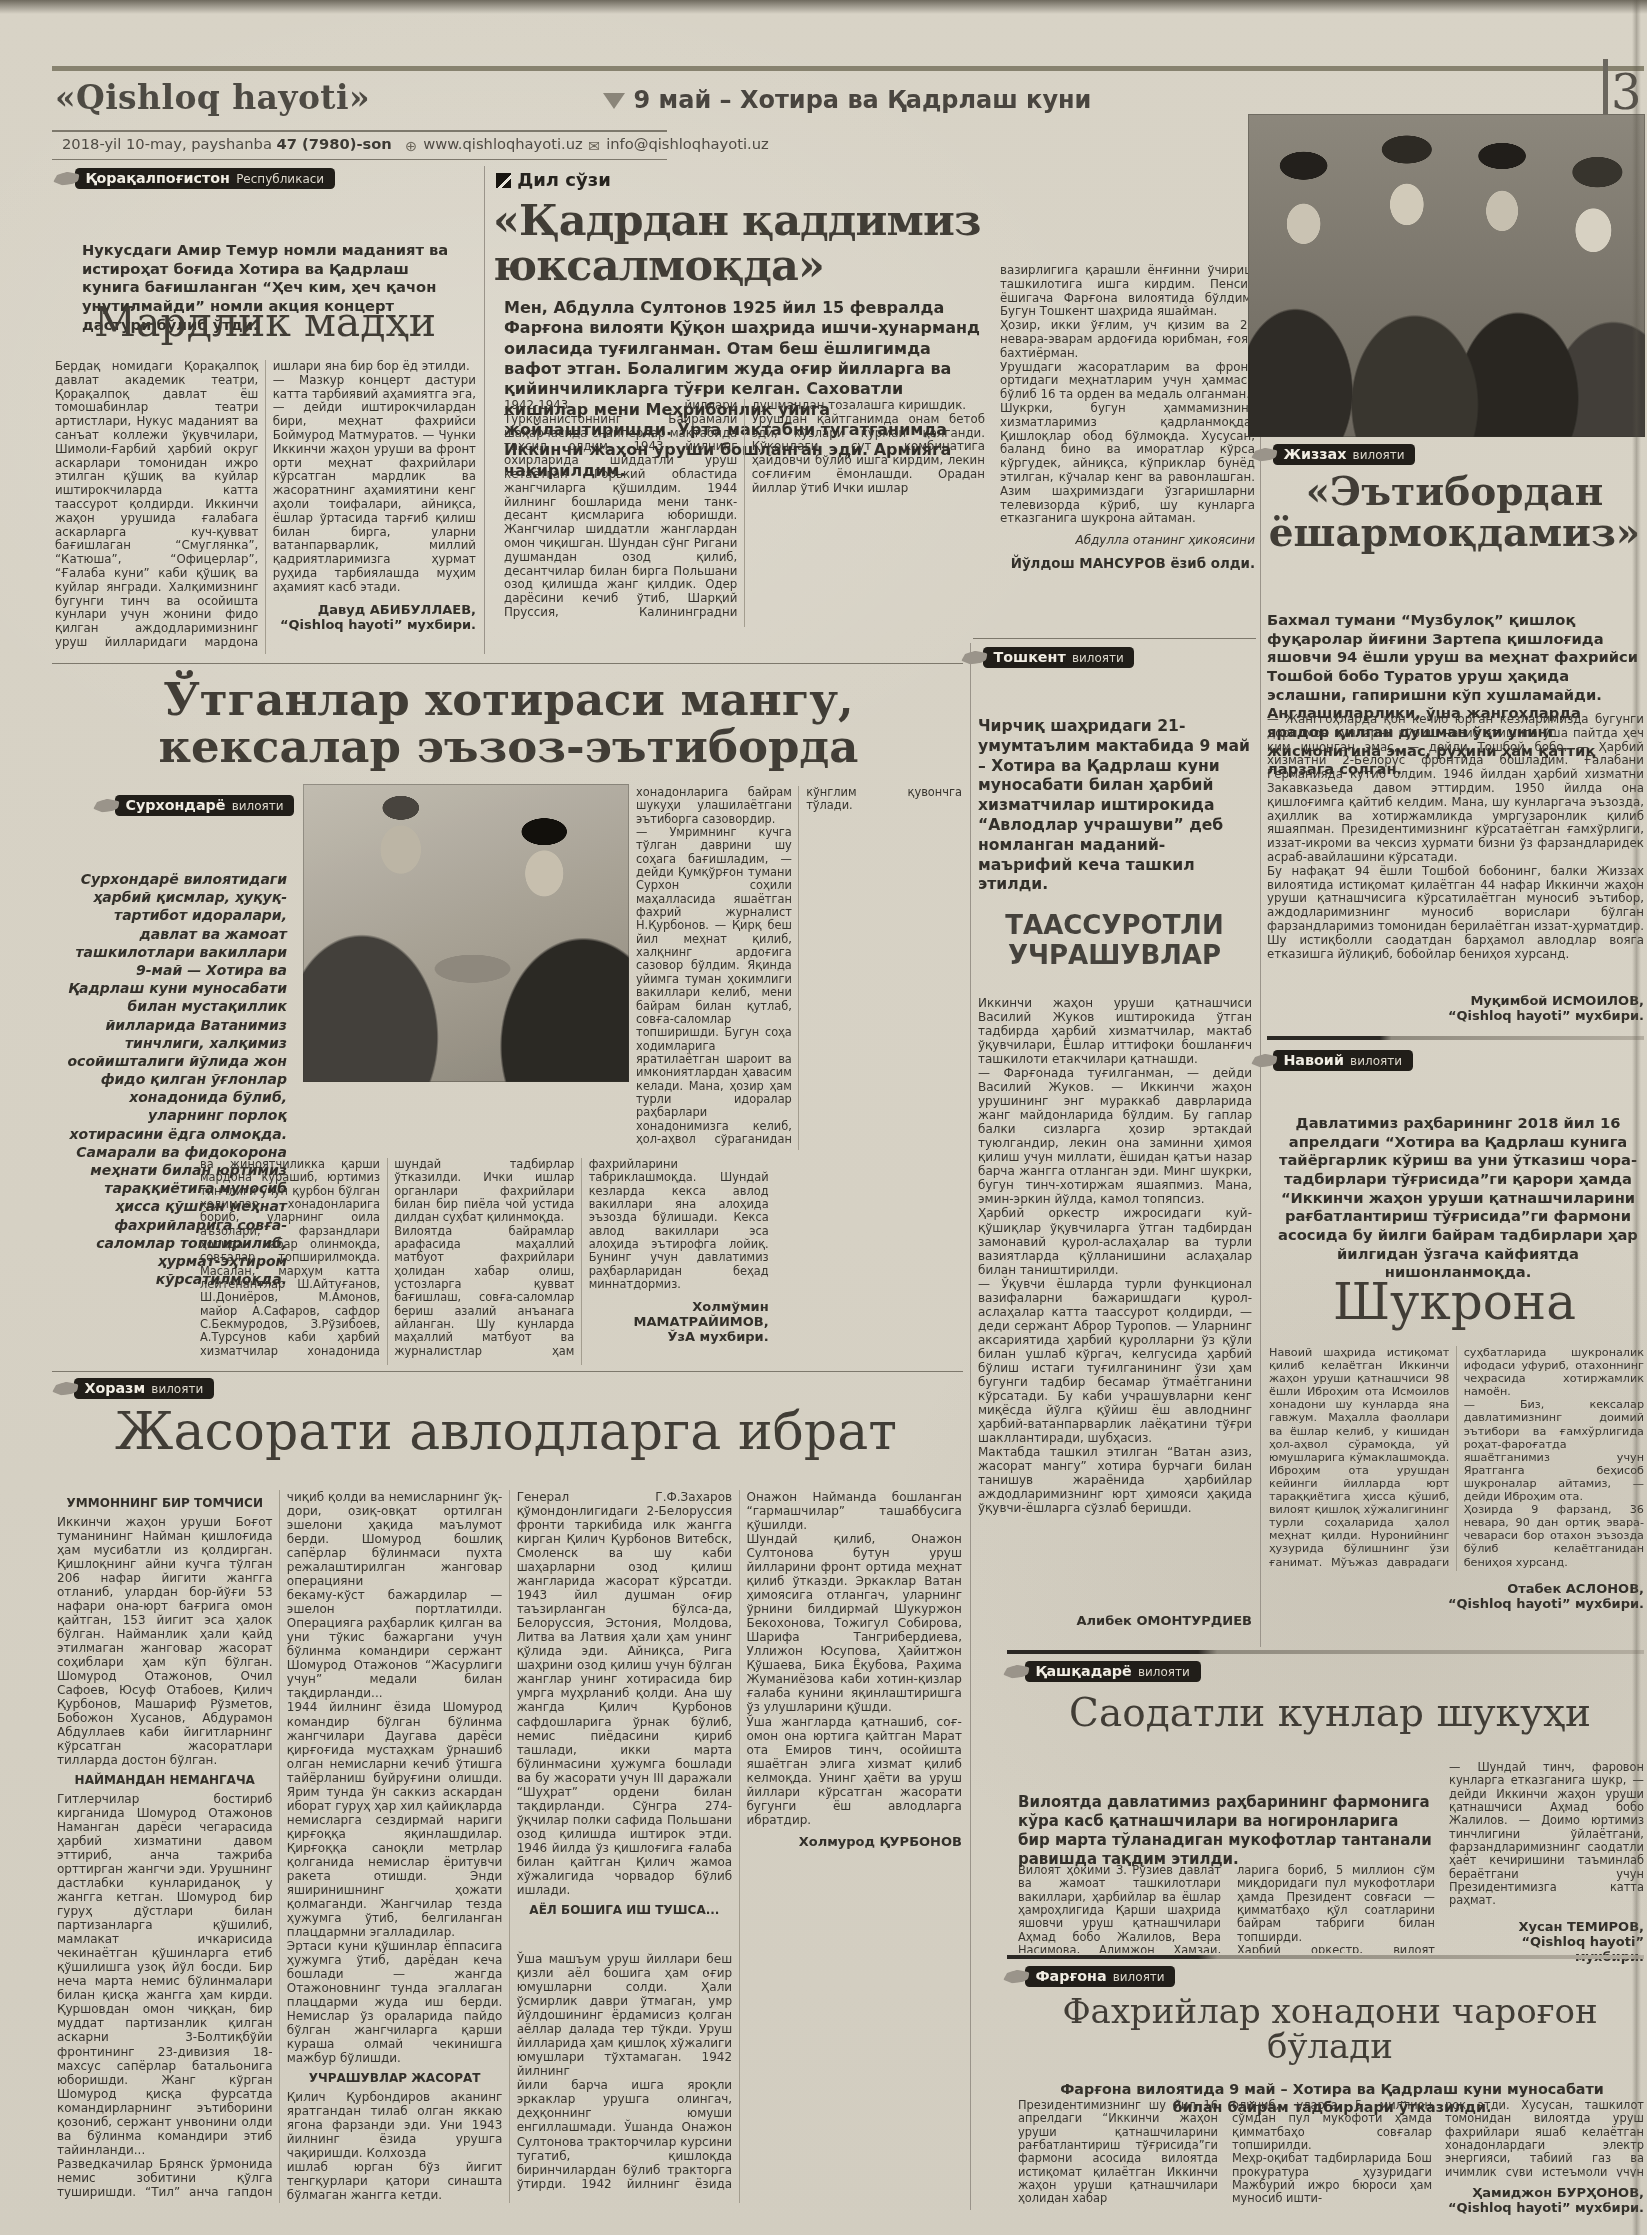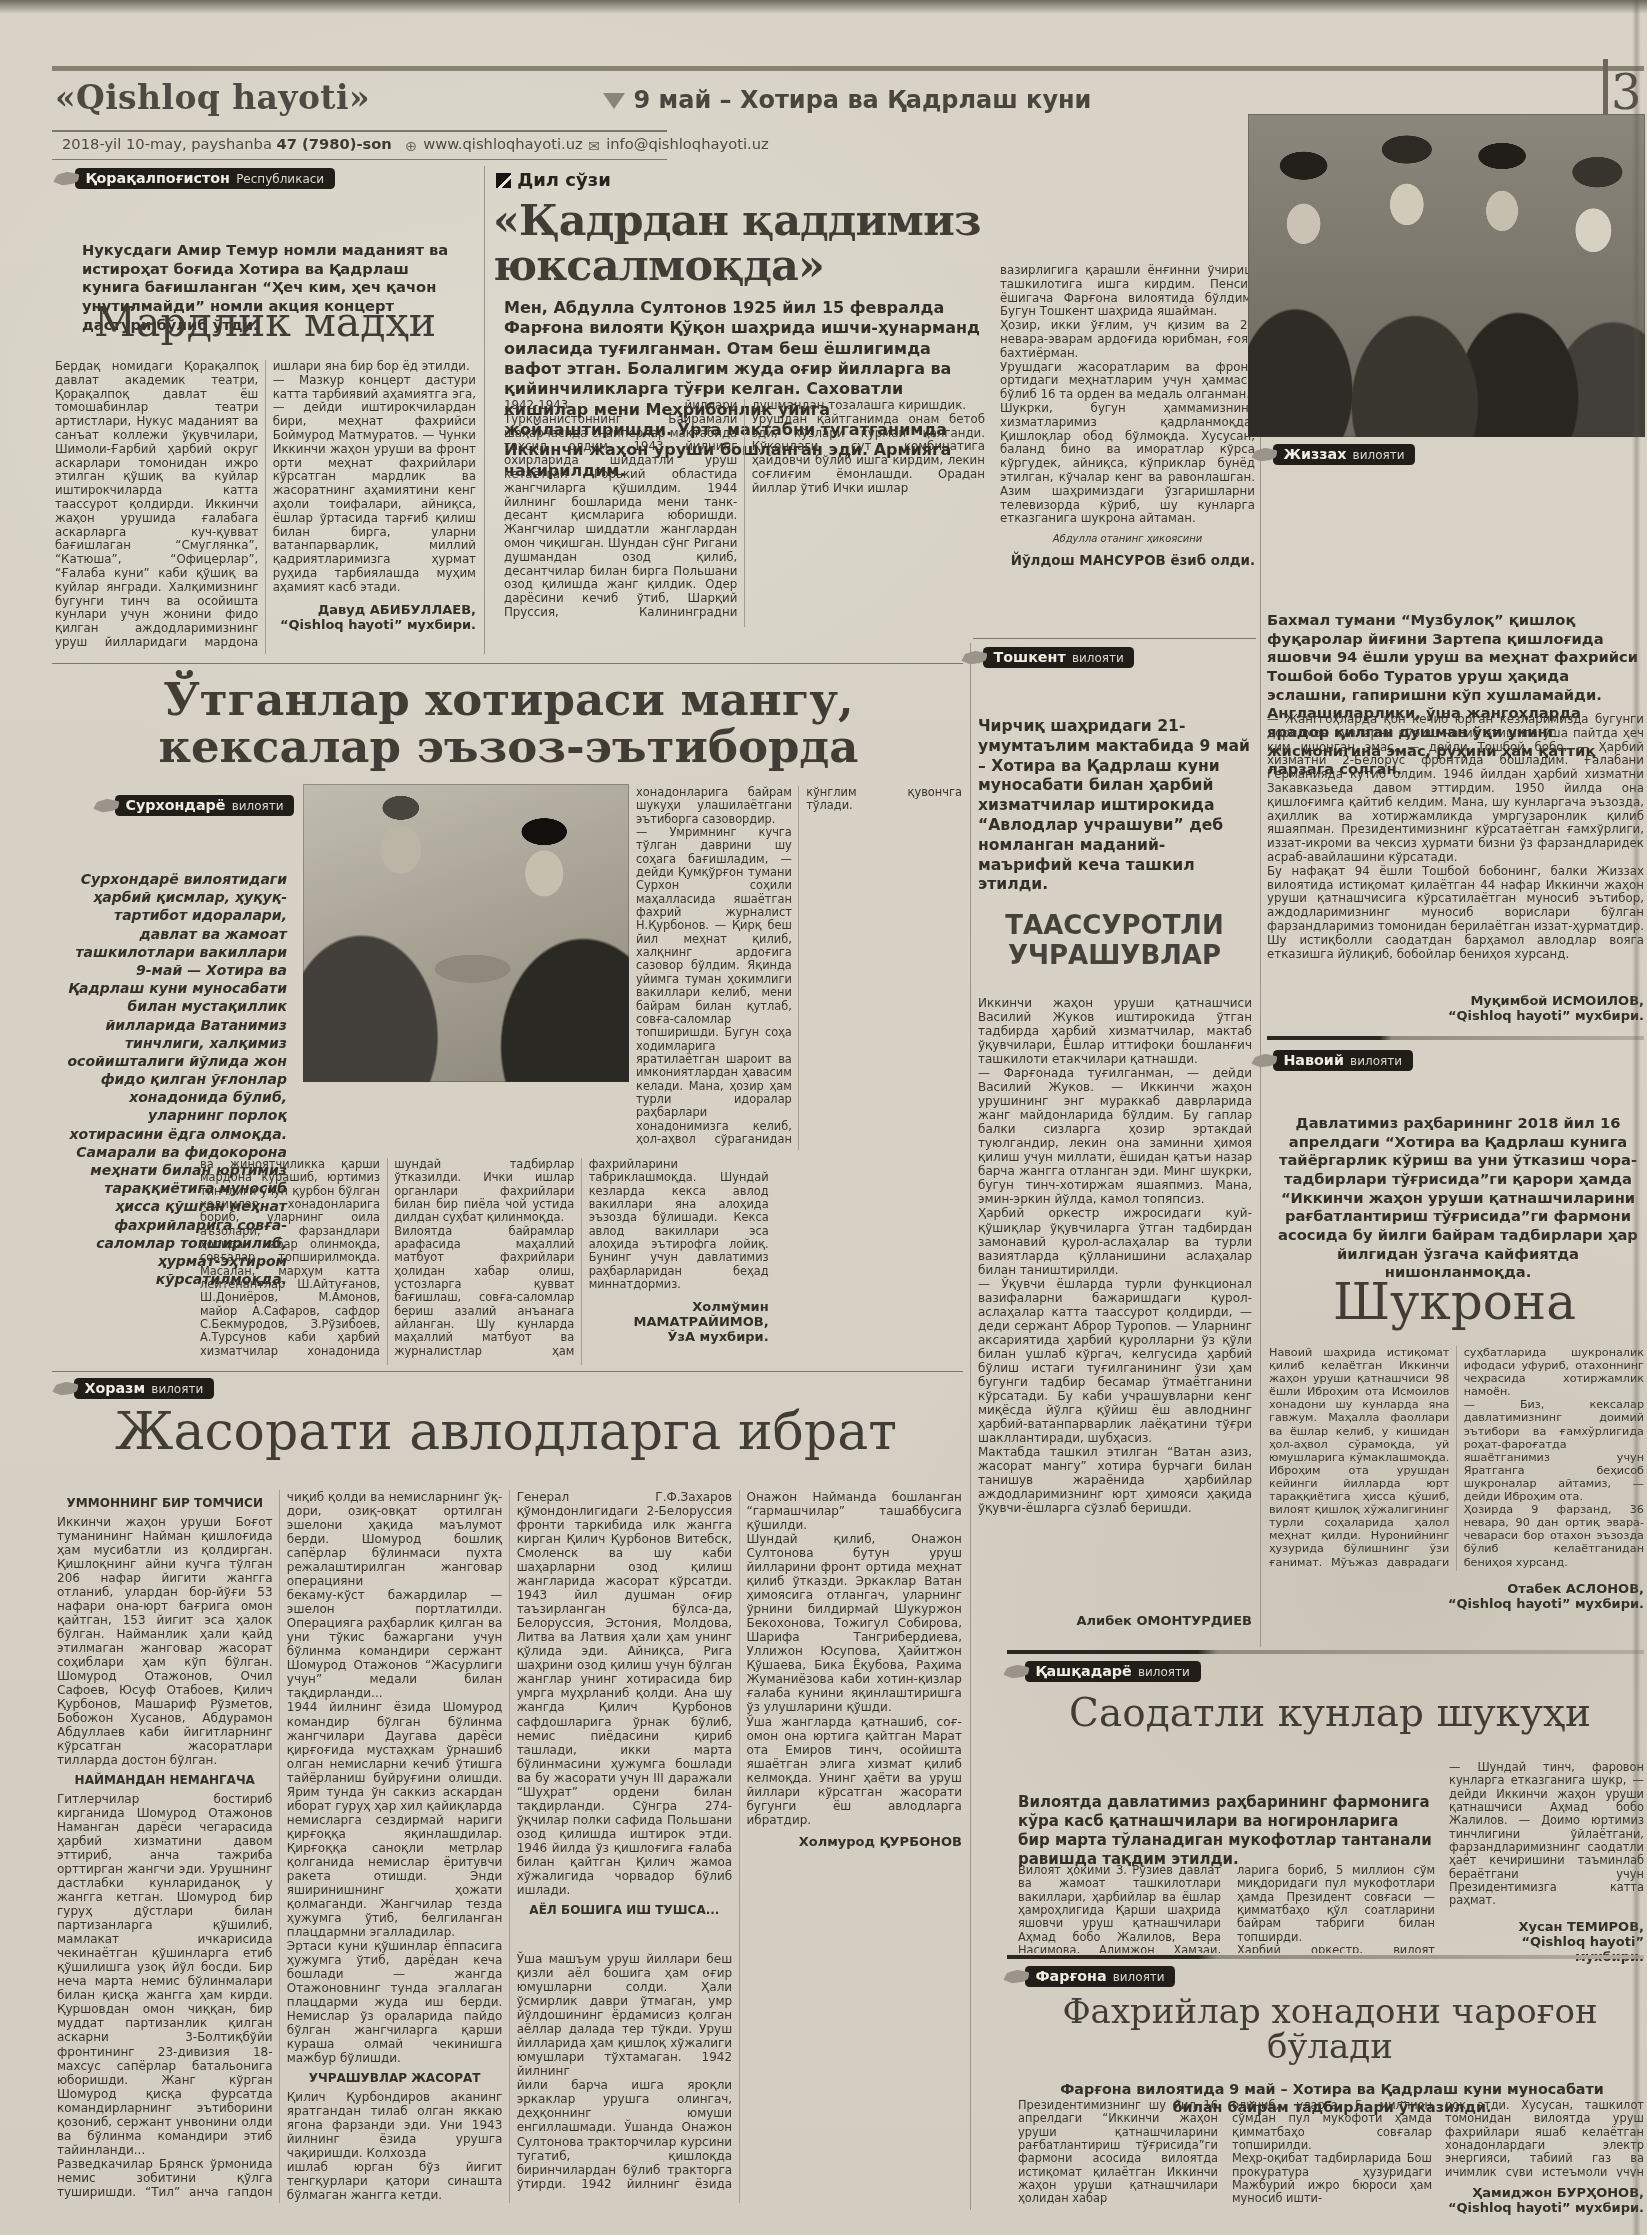--- a/index.html
+++ b/index.html
@@ -112,31 +112,32 @@
   <div class="abs lede" style="left:504px;top:264px;width:481px;font-size:16px;">Мен, Абдулла Султонов 1925 йил 15 февралда Фарғона вилояти Қўқон шаҳрида ишчи-ҳунарманд оиласида туғилганман. Отам беш ёшлигимда вафот этган. Болалигим жуда оғир йилларга ва қийинчиликларга тўғри келган. Саховатли кишилар мени Меҳрибонлик уйига жойлаштиришди. Ўрта мактабни тугатганимда Иккинчи жаҳон уруши бошланган эди. Армияга чақирилдим.</div>
   <div class="abs cols-2" style="left:504px;top:399px;width:481px;height:228px;">
     <div class="body-txt">1942-1943 йиллари Туркманистоннинг Байрамали шаҳарчасида снайперлар мактабида таҳсил олдим. 1943 йилнинг охирларида шиддатли уруш кетаётган Горький областида жангчиларга қўшилдим. 1944 йилнинг бошларида мени танк-десант қисмларига юборишди. Жангчилар шиддатли жанглардан омон чиқишган. Шундан сўнг Ригани душмандан озод қилиб, десантчилар билан бирга Польшани озод қилишда жанг қилдик. Одер дарёсини кечиб ўтиб, Шарқий Пруссия, Калининградни душмандан тозалашга киришдик.
 Урушдан қайтганимда онам бетоб эди, кўзлари кўрмай қолганди. Қўқондаги сут комбинатига ҳайдовчи бўлиб ишга кирдим, лекин соғлиғим ёмонлашди. Орадан йиллар ўтиб Ички ишлар</div>
   </div>
   <div class="abs" style="left:1000px;top:264px;width:255px;">
     <div class="body-txt">вазирлигига қарашли ёнғинни ўчириш ташкилотига ишга кирдим. Пенсия ёшигача Фарғона вилоятида бўлдим. Бугун Тошкент шаҳрида яшайман.
 Ҳозир, икки ўғлим, уч қизим ва 27 невара-эварам ардоғида юрибман, ғоят бахтиёрман.
 Урушдаги жасоратларим ва фронт ортидаги меҳнатларим учун ҳаммаси бўлиб 16 та орден ва медаль олганман.
 Шукрки, бугун ҳаммамизнинг хизматларимиз қадрланмоқда. Қишлоқлар обод бўлмоқда. Хусусан, баланд бино ва иморатлар кўрса кўргудек, айниқса, кўприклар бунёд этилган, кўчалар кенг ва равонлашган. Азим шаҳримиздаги ўзгаришларни телевизорда кўриб, шу кунларга етказганига шукрона айтаман.</div>
-    <div class="byline it" style="font-size:10px;text-align:center;">Абдулла отанинг ҳикоясини</div>
+    <div class="byline it" style="font-size:12px;">Абдулла отанинг ҳикоясини</div>
     <div class="byline" style="margin-top:9px;font-size:13.4px;">Йўлдош МАНСУРОВ ёзиб олди.</div>
   </div>
 
   <div class="abs photo photo-vets" style="left:1248px;top:114px;width:397px;height:323px;"></div>
   <div class="abs" style="left:1251px;top:444px;">
     <span class="map-ico"></span><span class="tag">
         <span>Жиззах</span>
         <span class="rest">вилояти</span>
       </span>
   </div>
+  <div class="abs h-serif" style="left:1264px;top:471px;width:381px;font-size:39px;font-weight:bold;">«Эътибордан ёшармоқдамиз»</div>
   <div class="abs lede" style="left:1267px;top:577px;width:377px;font-size:14.7px;">Бахмал тумани “Музбулоқ” қишлоқ фуқаролар йиғини Зартепа қишлоғида яшовчи 94 ёшли уруш ва меҳнат фахрийси Тошбой бобо Туратов уруш ҳақида эслашни, гапиришни кўп хушламайди. Англашиларлики, ўша жангоҳларда ярадор қилган душман ўқи унинг жисмонигина эмас, руҳини ҳам қаттиқ ларзага солган.</div>
   <div class="abs body-txt" style="left:1267px;top:713px;width:377px;height:267px;overflow:hidden;">— Жанггоҳларда қон кечиб юрган кезларимизда бугунги дорилмон кунларни кўриш насиб этишига ўша пайтда ҳеч ким ишонган эмас, — дейди Тошбой бобо. — Ҳарбий хизматни 2-Белорус фронтида бошладим. Ғалабани Германияда кутиб олдим. 1946 йилдан ҳарбий хизматни Закавказьеда давом эттирдим. 1950 йилда она қишлоғимга қайтиб келдим. Мана, шу кунларгача эъзозда, аҳиллик ва хотиржамликда умргузаронлик қилиб яшаяпман. Президентимизнинг кўрсатаётган ғамхўрлиги, иззат-икроми ва чексиз ҳурмати бизни ўз фарзандларидек асраб-авайлашини кўрсатади.
 Бу нафақат 94 ёшли Тошбой бобонинг, балки Жиззах вилоятида истиқомат қилаётган 44 нафар Иккинчи жаҳон уруши қатнашчисига кўрсатилаётган муносиб эътибор, аждодларимизнинг муносиб ворислари бўлган фарзандларимиз томонидан берилаётган иззат-ҳурматдир. Шу истиқболли саодатдан барҳамол авлодлар воягa етказишга йўлиқиб, бобойлар бениҳоя хурсанд.</div>
   <div class="abs byline" style="left:1267px;top:986px;width:377px;">Муқимбой ИСМОИЛОВ,
 “Qishloq hayoti” мухбири.</div>
   <div class="abs divider" style="left:1267px;top:1036px;width:377px;"></div>
 
   <div class="abs" style="left:1251px;top:1050px;">
     <span class="map-ico"></span><span class="tag">
         <span>Навоий</span>

